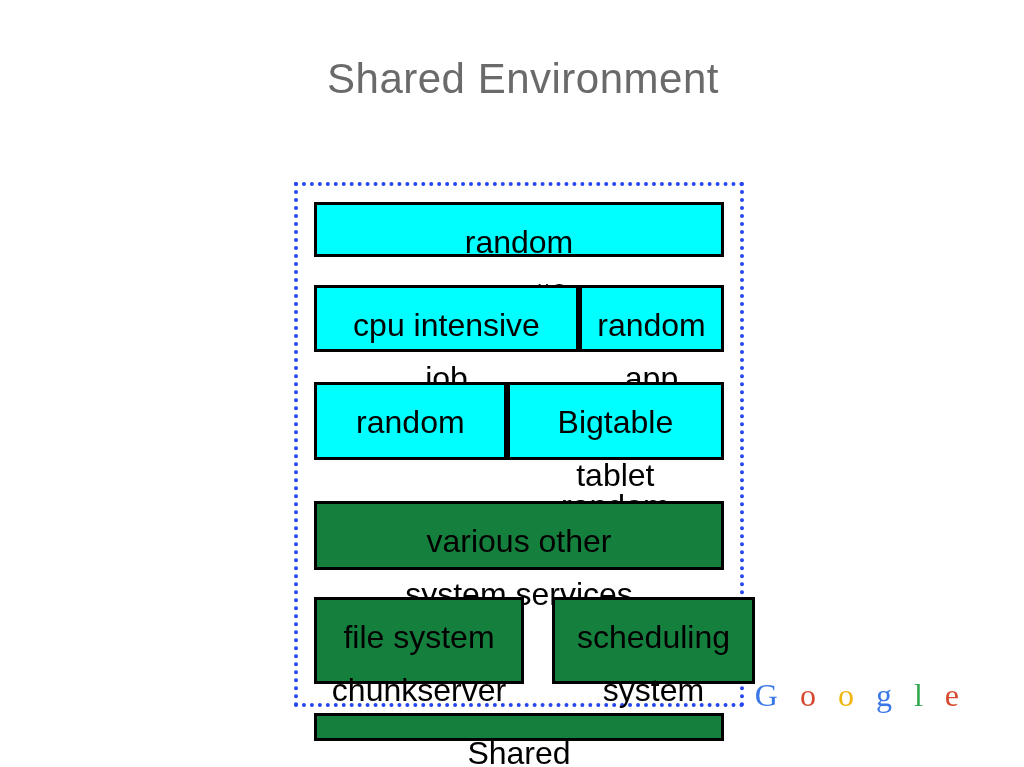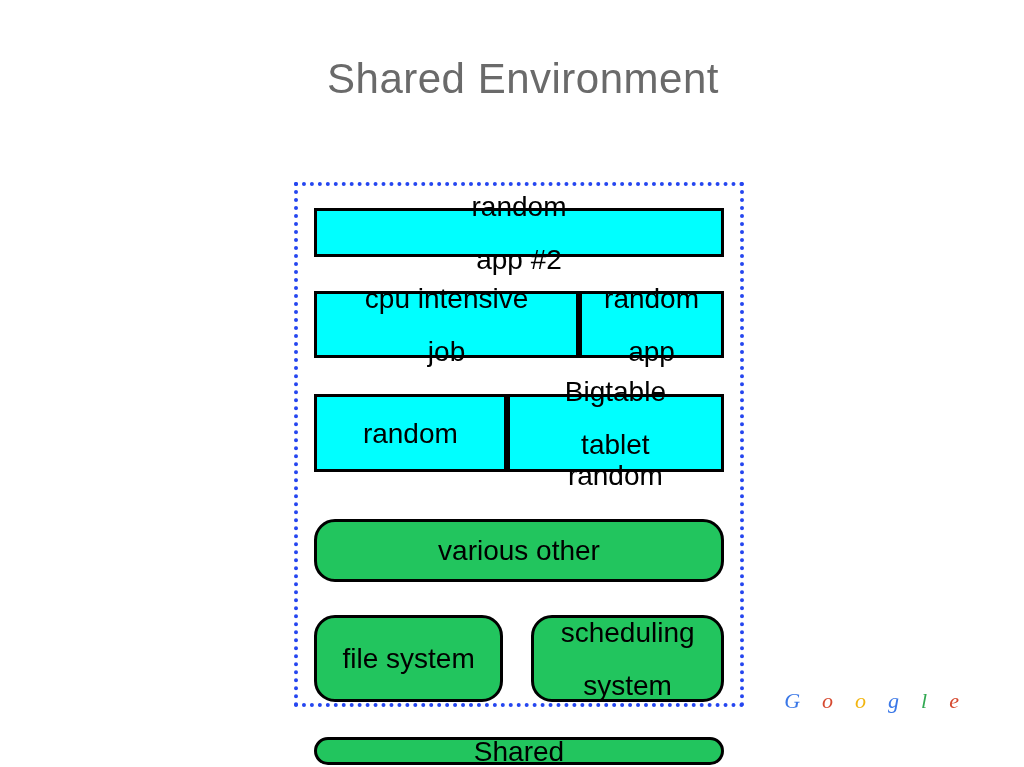--- a/index.html
+++ b/index.html
@@ -40,29 +40,27 @@
   .row {
     display: flex;
     justify-content: space-between;
     width: 100%;
   }
   .box {
     border: 3px solid #000000;
     display: flex;
     flex-direction: column;
     align-items: center;
-    justify-content: center;
     text-align: center;
-    font-size: 28px;
+    font-size: 32px;
     line-height: 31px;
     color: #000000;
-    margin-top: 6px;
   }
   .cyan { background: #00ffff; }
-  .blue { background: #22c55e; border-radius: 21px; }
+  .blue { background: #15803d; }
   .full { width: 100%; }
 
   .r1 { height: 77px; margin-bottom: 6px; }
   .r2 { margin-bottom: 8px; }
   .r2 .box { height: 67px; }
   .r2 .left  { width: 282px; }
   .r2 .right { width: 145px; }
   .r3 { margin-bottom: 19px; }
   .r3 .box { height: 78px; }
   .r3 .left  { width: 216px; }
@@ -72,24 +70,23 @@
   .r5 .box { height: 87px; }
   .r5 .left  { width: 210px; }
   .r5 .right { width: 214px; }
   .r6 { height: 48px; }
 
   .google-logo {
     position: absolute;
     right: 54px;
     bottom: 53px;
     font-family: "Liberation Serif", serif;
-    font-size: 22px;
+    font-size: 32px;
     letter-spacing: 0px;
     user-select: none;
-    font-style: italic;
   }
 </style>
 </head>
 <body>
 
 <div class="slide">
 
   <h1 class="title">Shared Environment</h1>
 
   <div class="stack">
@@ -118,26 +115,28 @@
       </div>
       <div class="box cyan right">
         <span>Bigtable</span>
         <span>tablet random</span>
       </div>
     </div>
 
     <div class="row r4">
       <div class="box blue full">
         <span>various other</span>
+        <span>system services</span>
       </div>
     </div>
 
     <div class="row r5">
       <div class="box blue left">
         <span>file system</span>
+        <span>chunkserver</span>
       </div>
       <div class="box blue right">
         <span>scheduling</span>
         <span>system</span>
       </div>
     </div>
 
     <div class="row r6">
       <div class="box blue full">
         <span>Shared</span>

